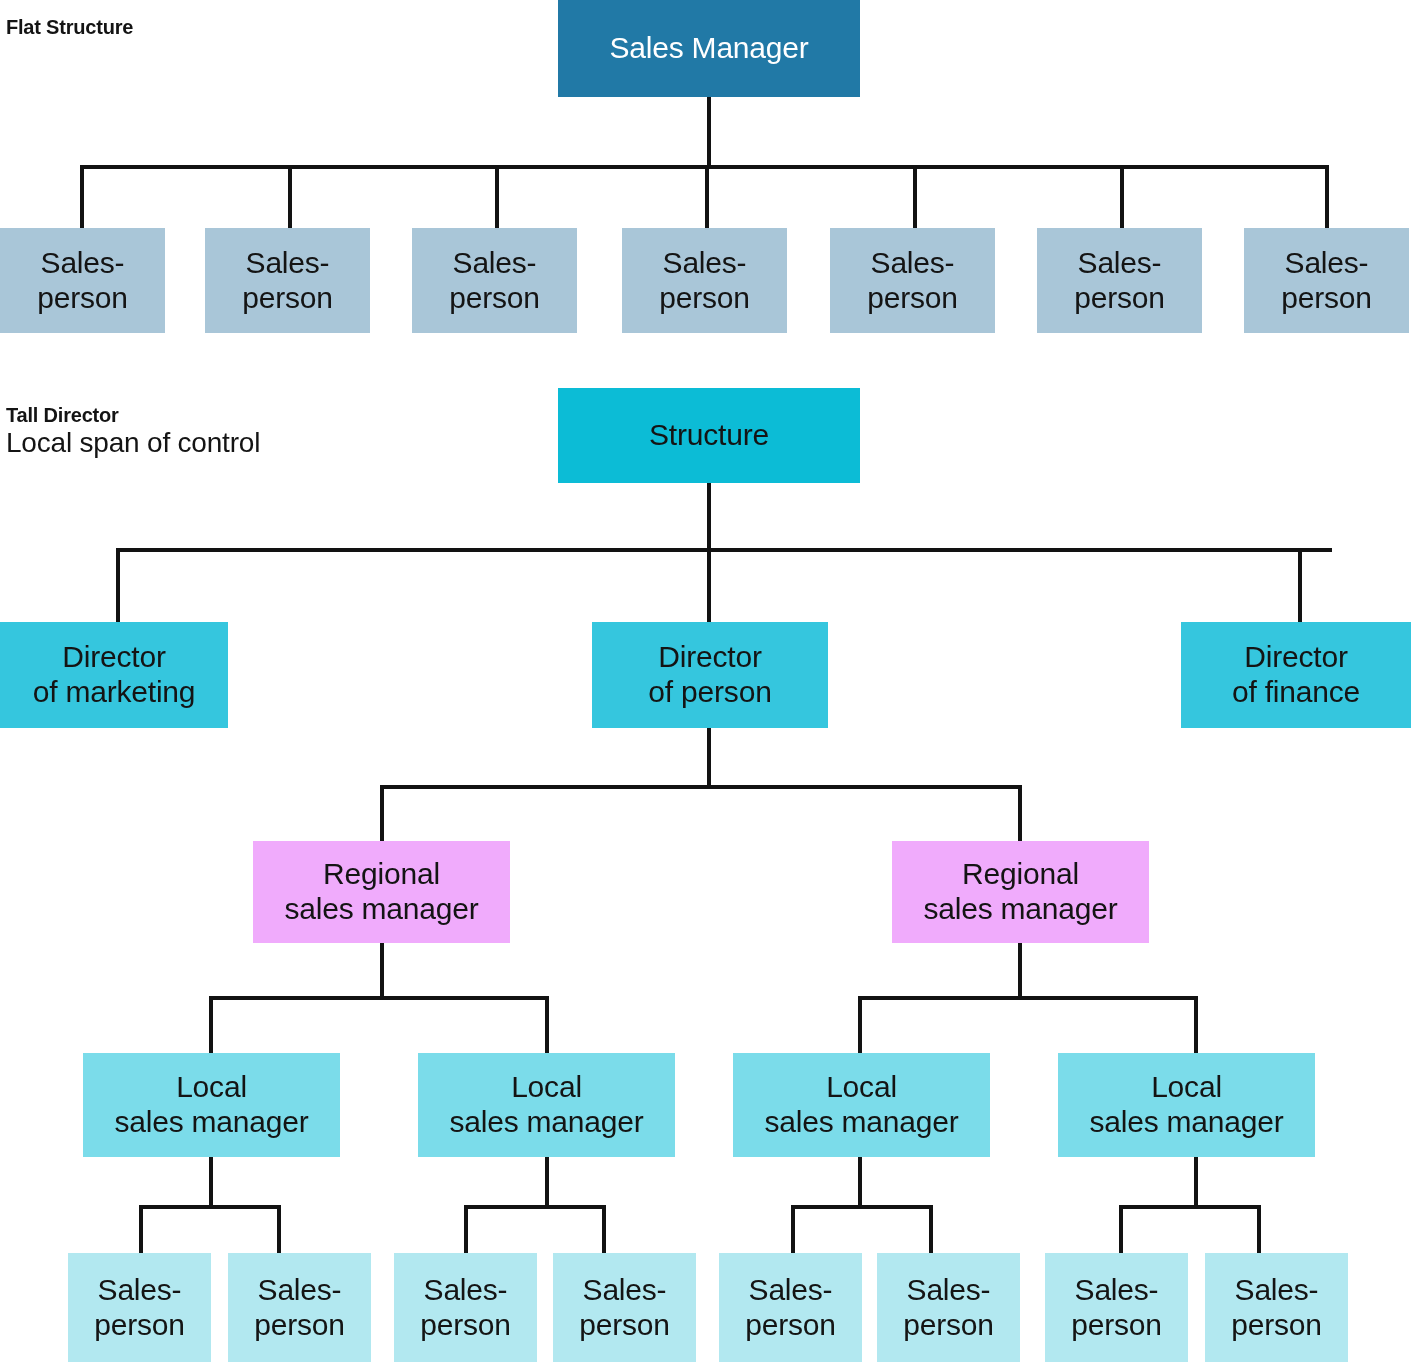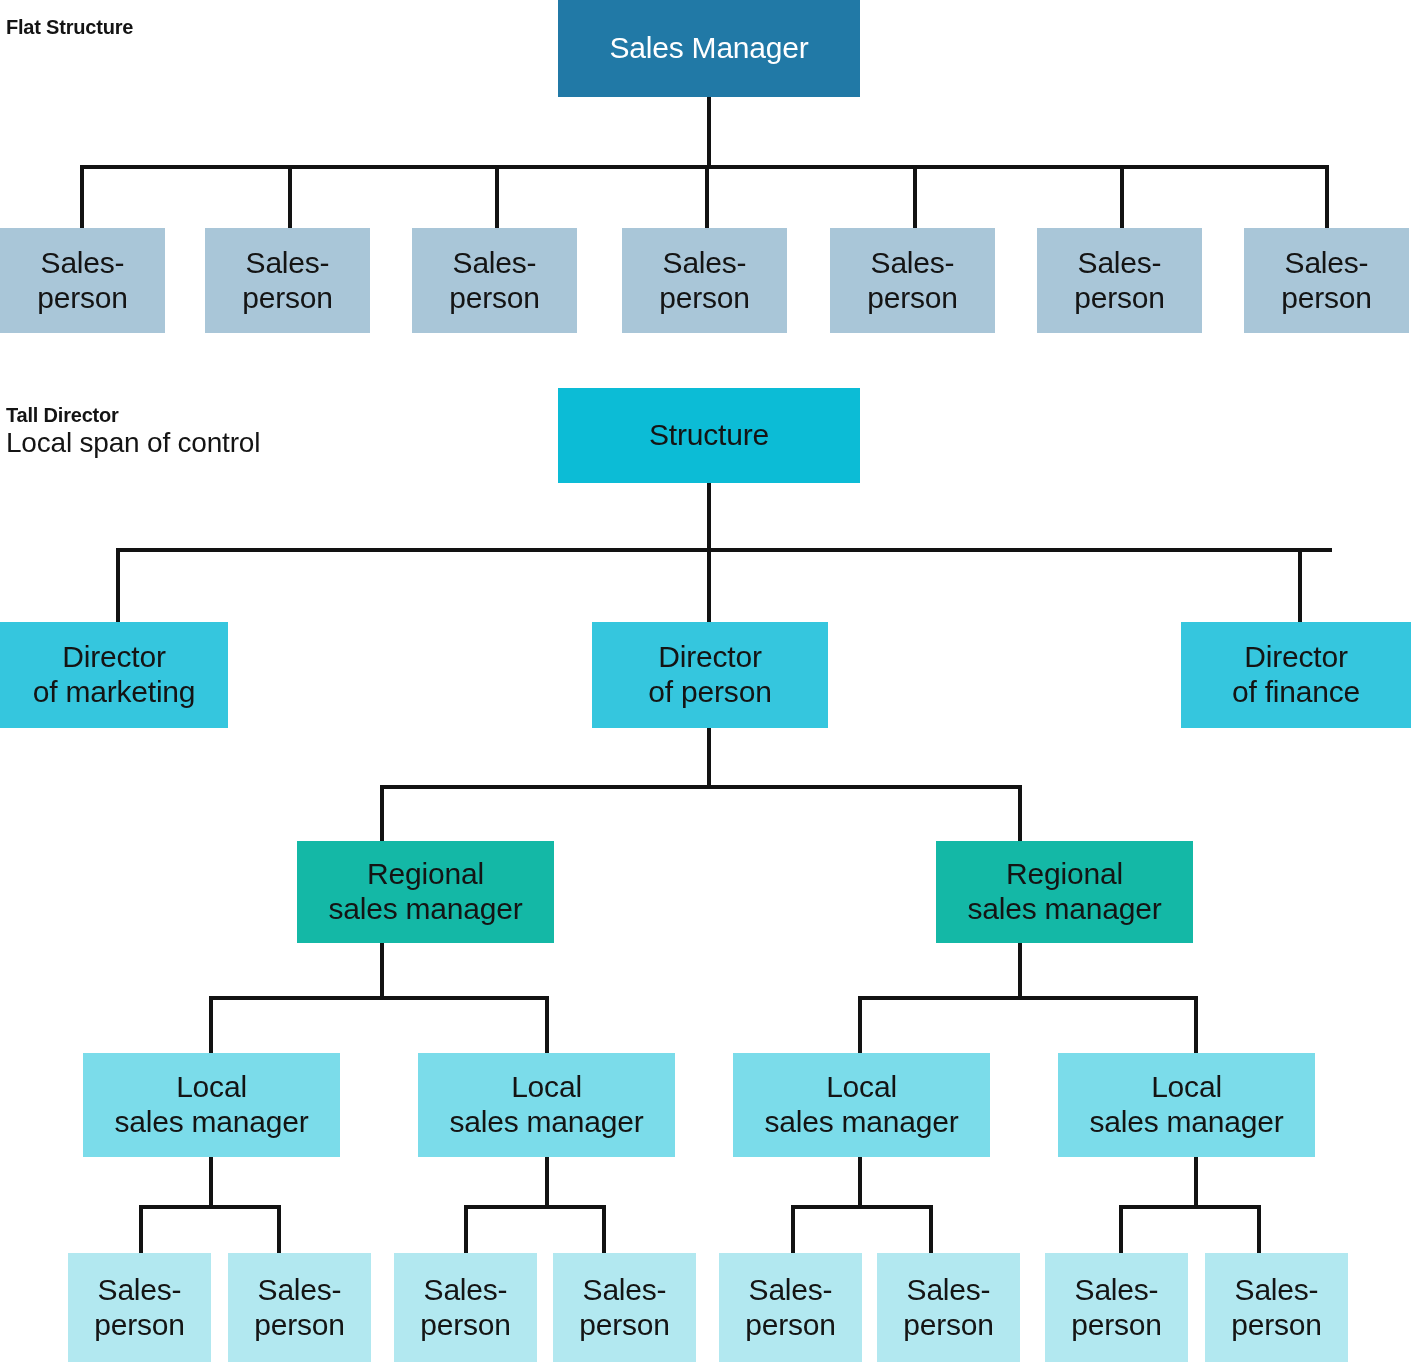--- a/index.html
+++ b/index.html
@@ -48,21 +48,21 @@
     font-size: 30px;
     line-height: 1.16;
     letter-spacing: -0.2px;
   }
   .node .ln { display: block; white-space: nowrap; text-align: center; }
 
   .node.root-flat { background: #2179A6; color: #ffffff; }
   .node.sp-flat   { background: #A9C6D8; }
   .node.pres      { background: #0CBCD6; }
   .node.dir       { background: #35C6DE; }
-  .node.rsm       { background: #14b8a6; margin-left: 44px; }
+  .node.rsm       { background: #f0abfc; }
   .node.lsm       { background: #7BDCEA; }
   .node.sp-tall   { background: #B2E8F0; }
 
   
   .ln-v, .ln-h {
     position: absolute;
     background: #121212;
   }
   .ln-v { width: 4px; }
   .ln-h { height: 4px; }

